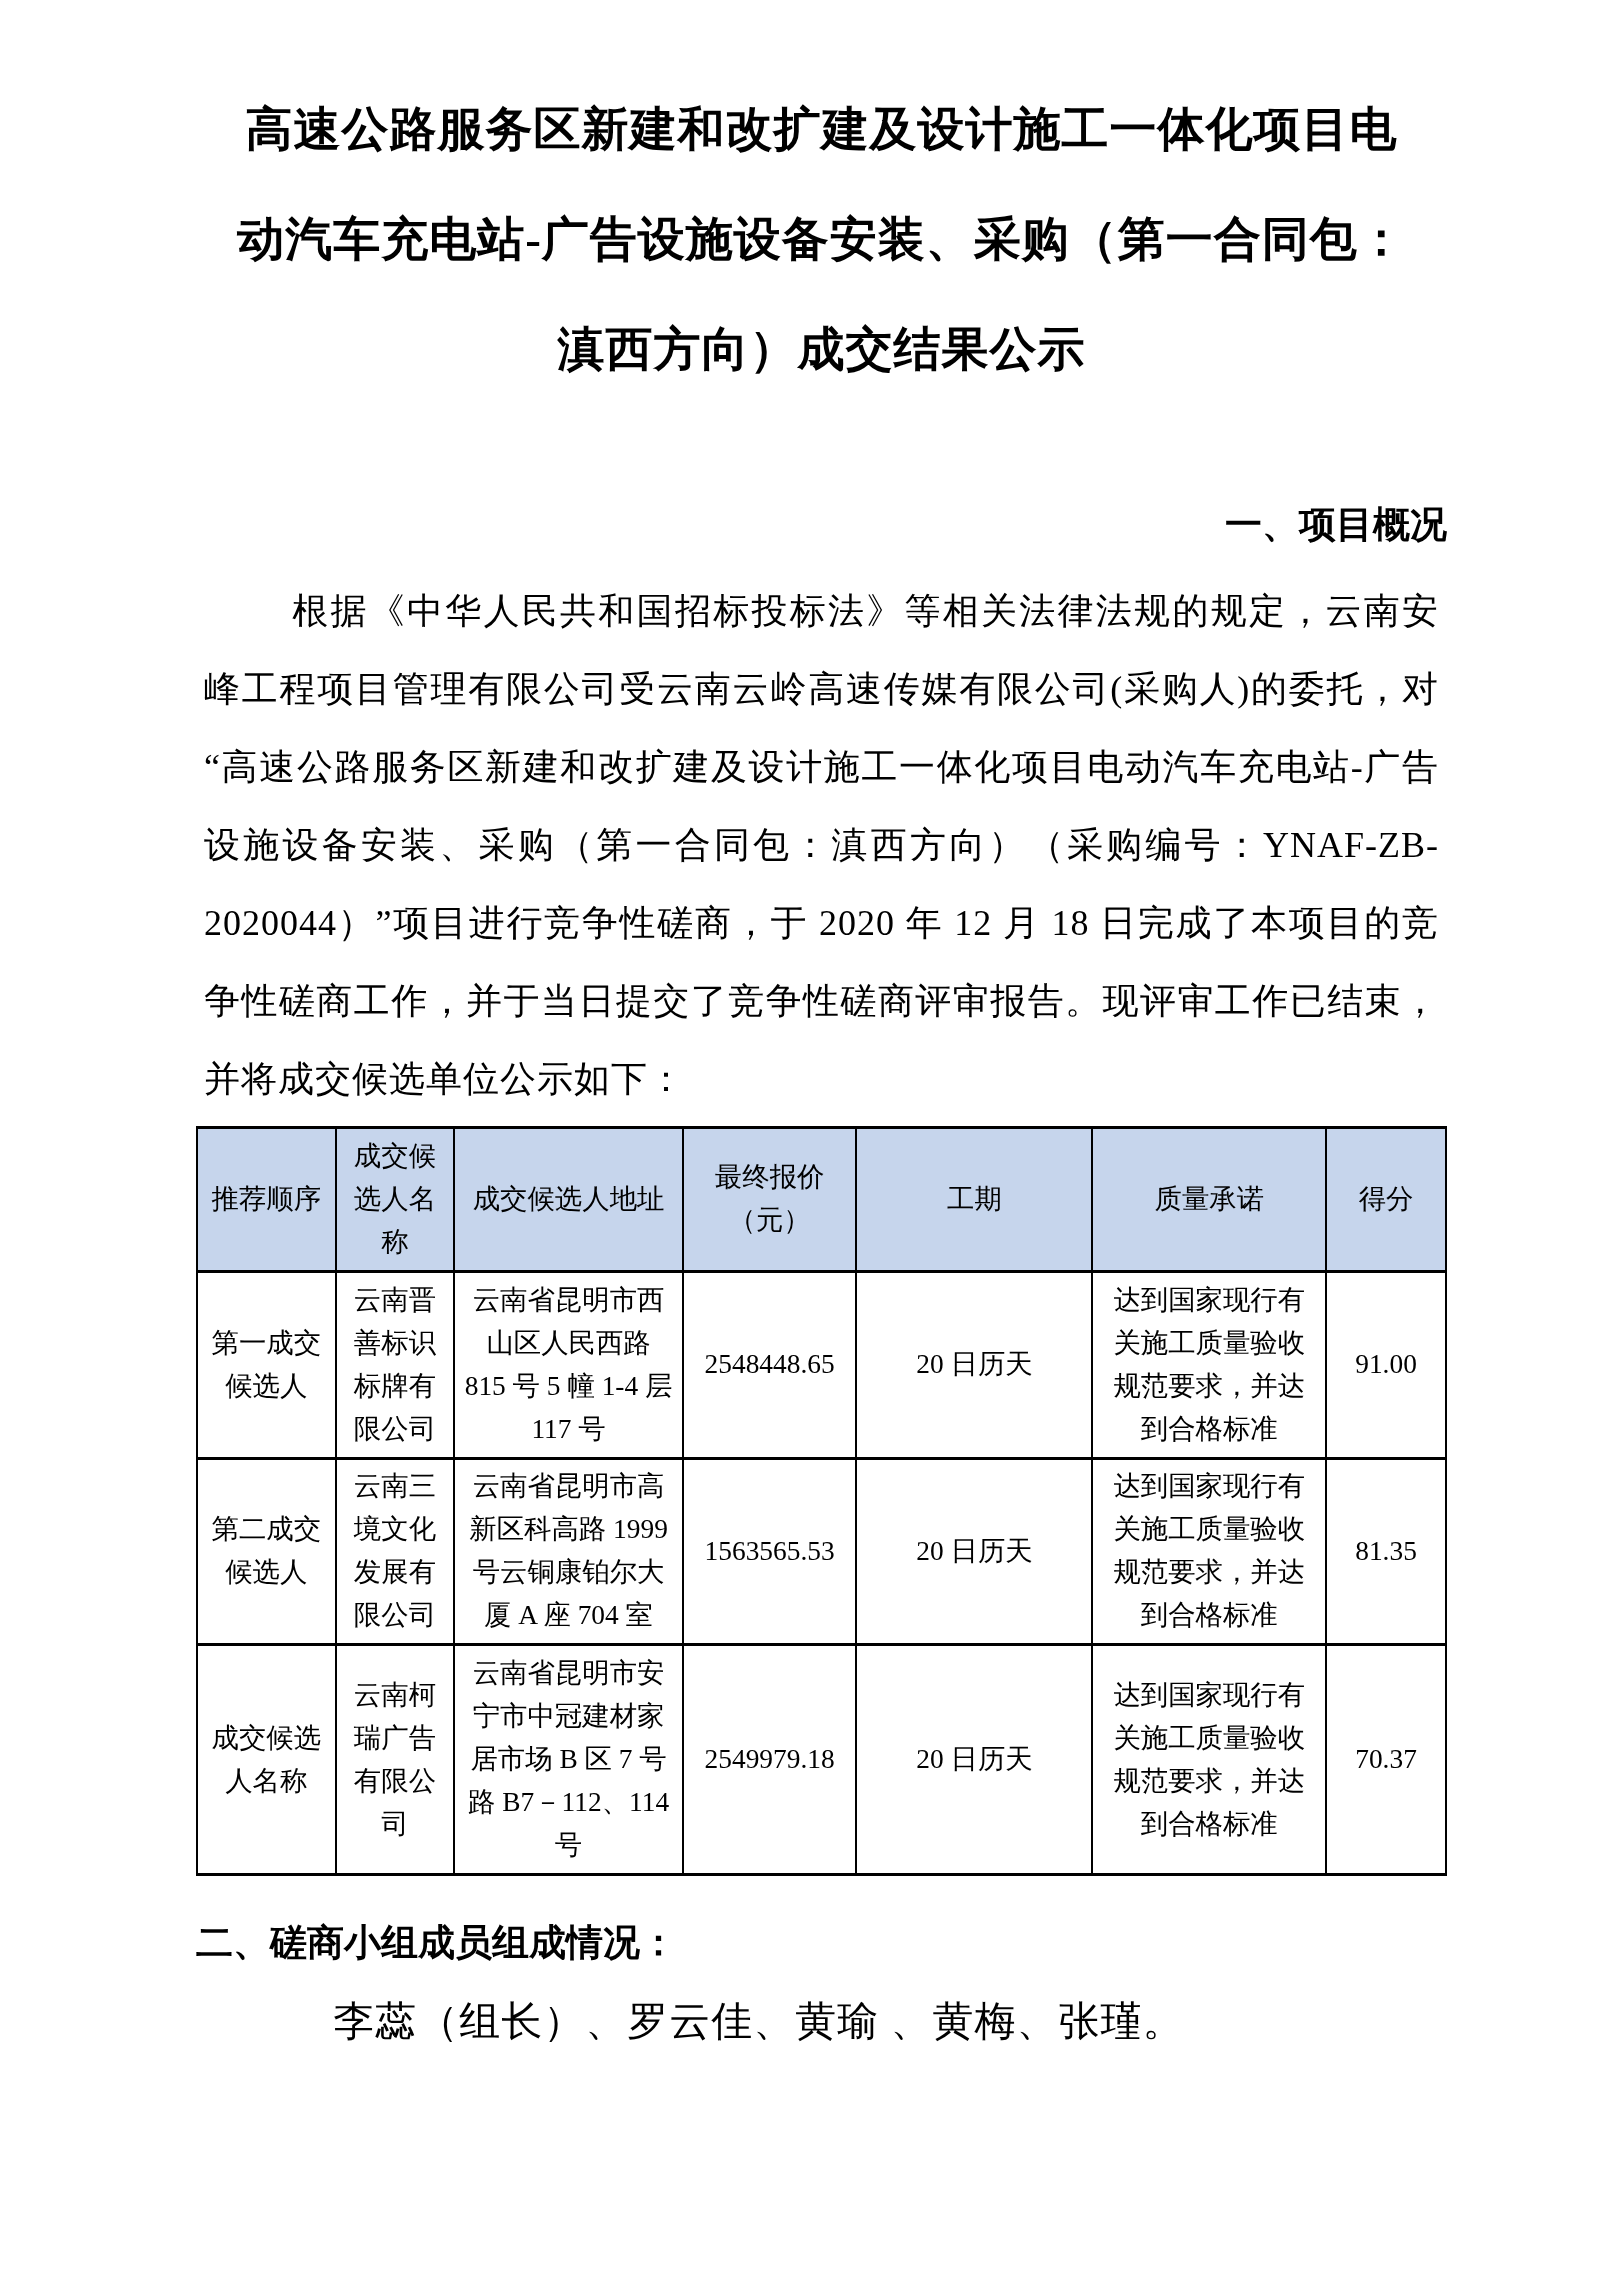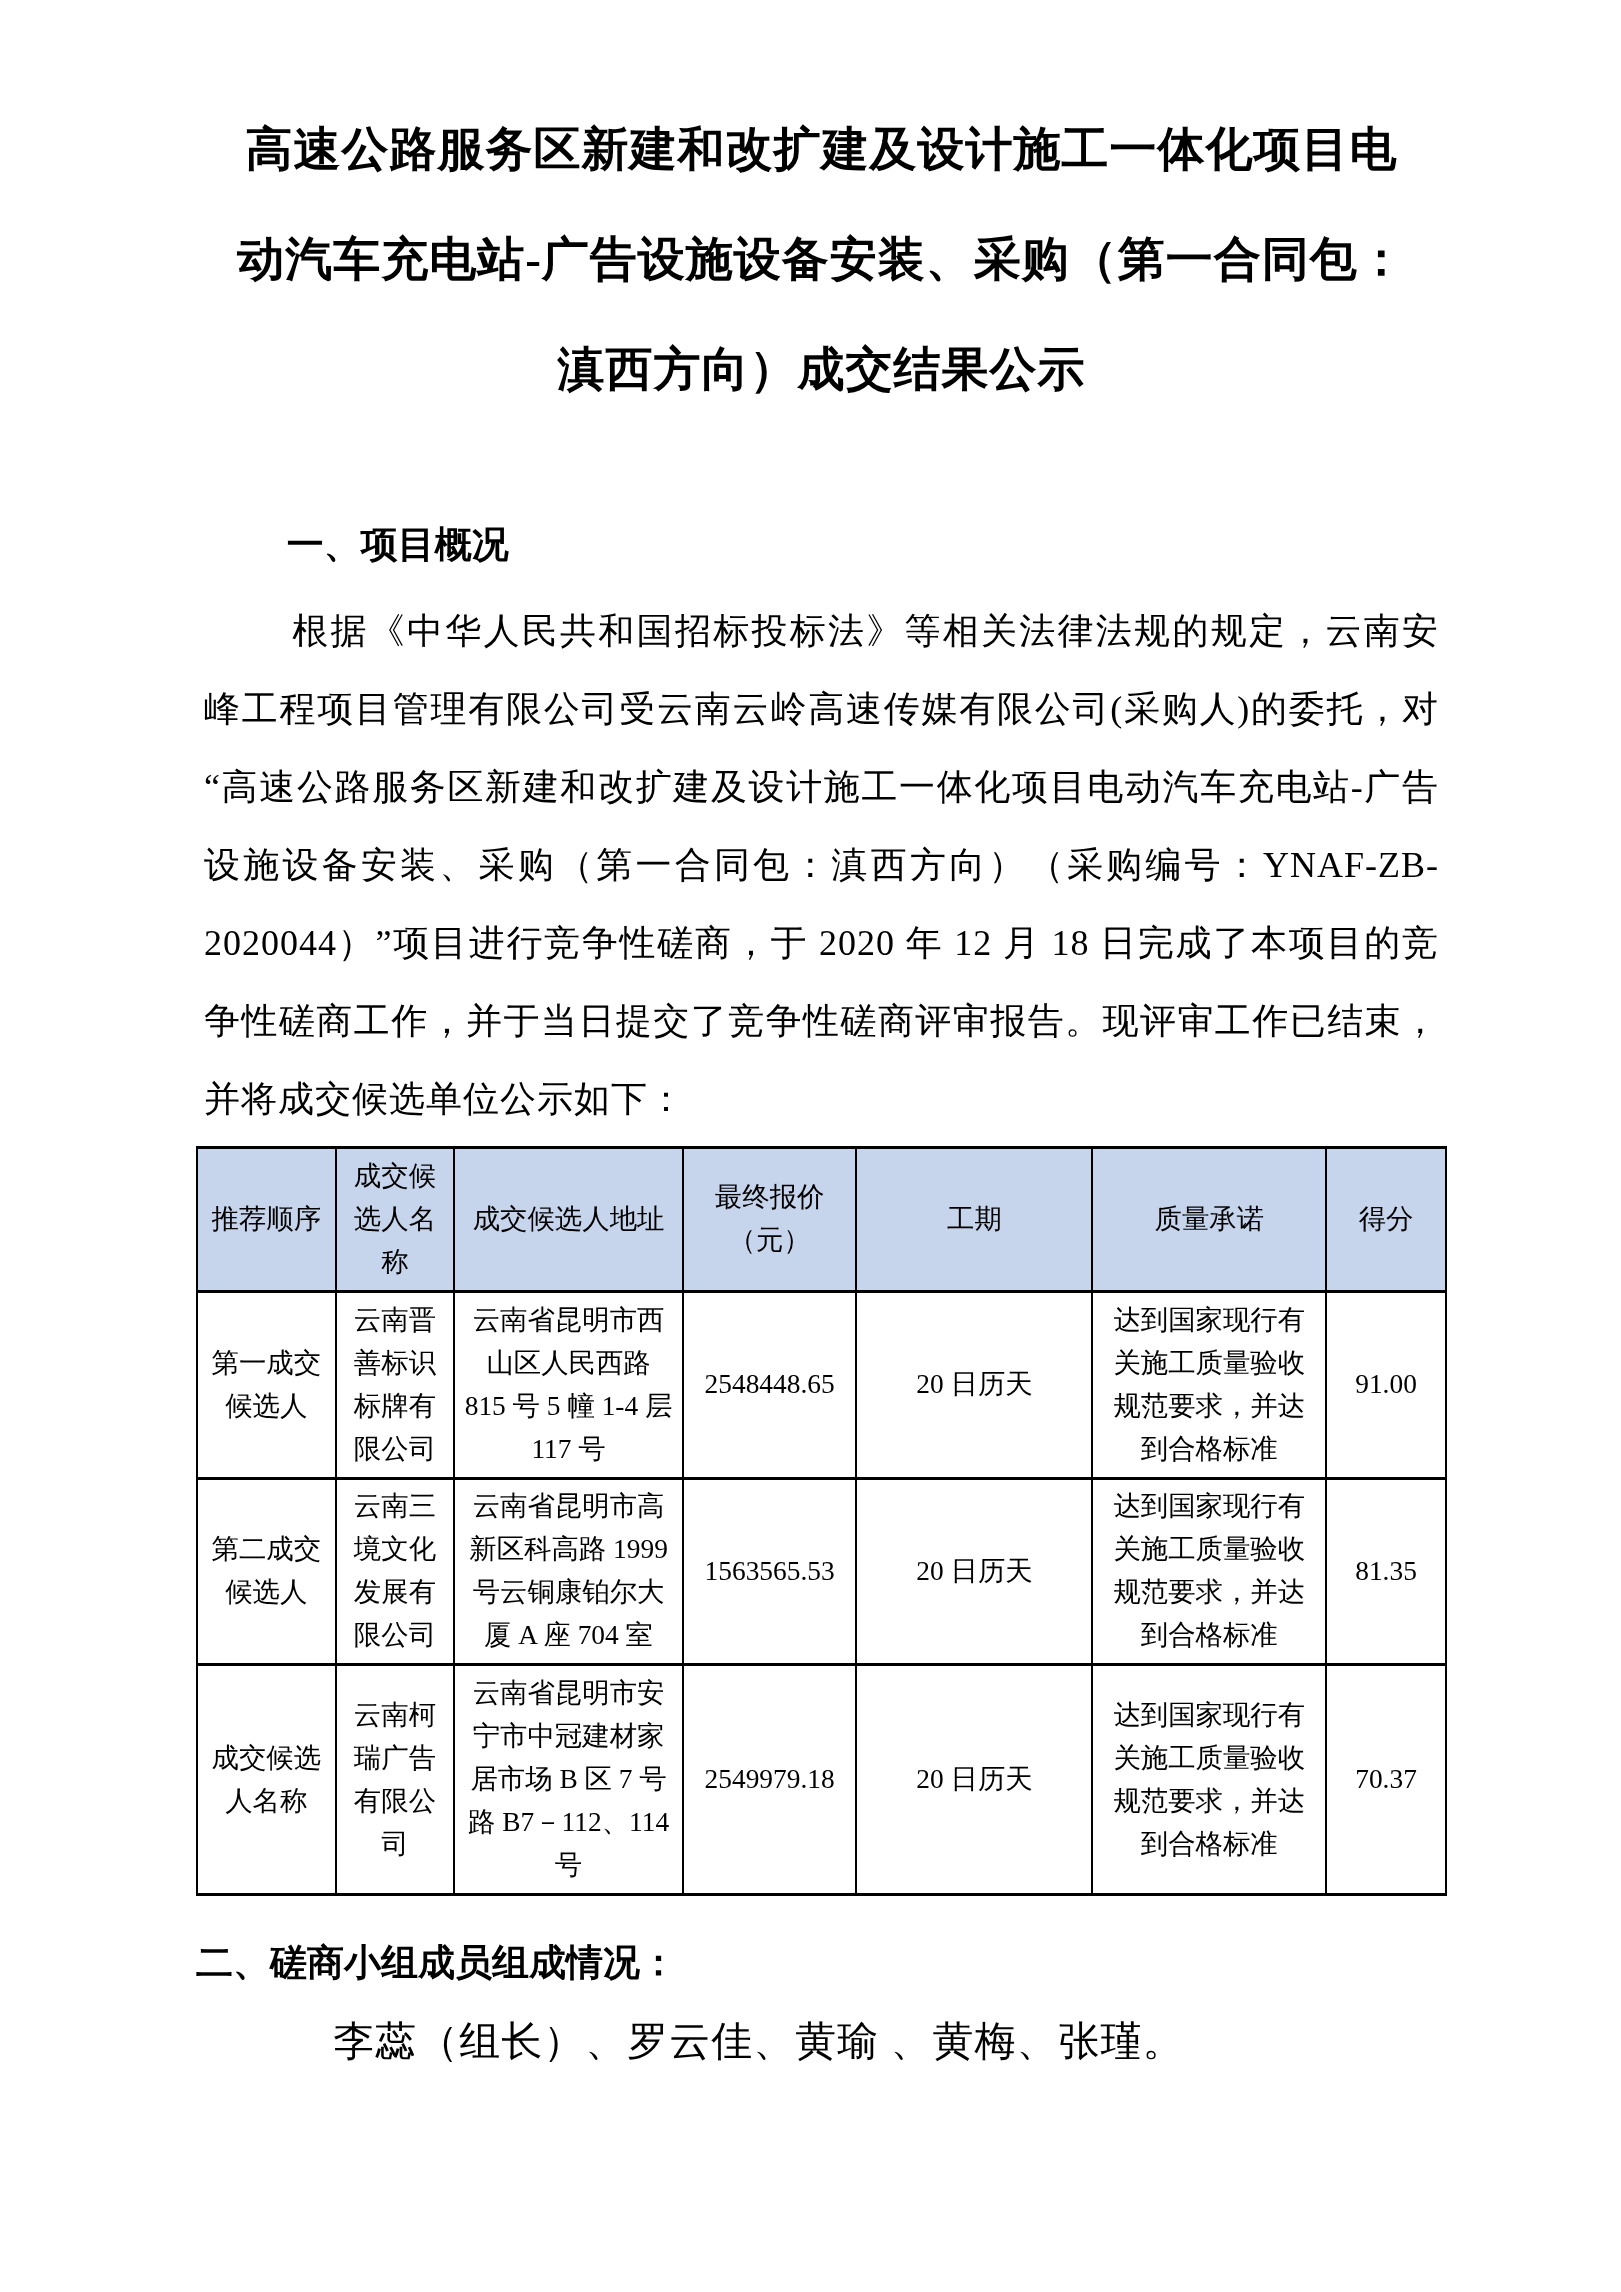--- a/index.html
+++ b/index.html
@@ -1,31 +1,31 @@
 <!DOCTYPE html>
 <html lang="zh"><head>
 <meta charset="utf-8">
 <style>
   html,body{margin:0;padding:0;}
   body{
     width:1621px;height:2293px;overflow:hidden;
     background:#ffffff;color:#000000;
     font-family:"Liberation Serif","DejaVu Serif",serif;
   }
-  .page{padding:94px 174px 0 196px;}
+  .page{padding:74px 174px 0 196px;}
   .doc-title{
     margin:0 auto;max-width:1196px;
     font-size:47px;font-weight:700;line-height:110px;
     text-align:center;letter-spacing:1px;
   }
   .sec-heading{
     margin:82px 0 0 0;
     font-size:37px;font-weight:700;line-height:78px;
   }
-  .sec-heading.indented{text-indent:2.45em;}
+  .sec-heading.indented{text-indent:2.45em;text-align:right;}
   .body-para{
     margin:8px;font-size:36px;line-height:78px;
     text-align:justify;text-indent:2.45em;letter-spacing:1px;
   }
   table.result-table{
     width:100%;border-collapse:collapse;margin-top:5.9px;
     table-layout:fixed;
   }
   .result-table th,.result-table td{
     border:2.9px solid #000000;border-top-width:3.9px;border-bottom-width:3.9px;

